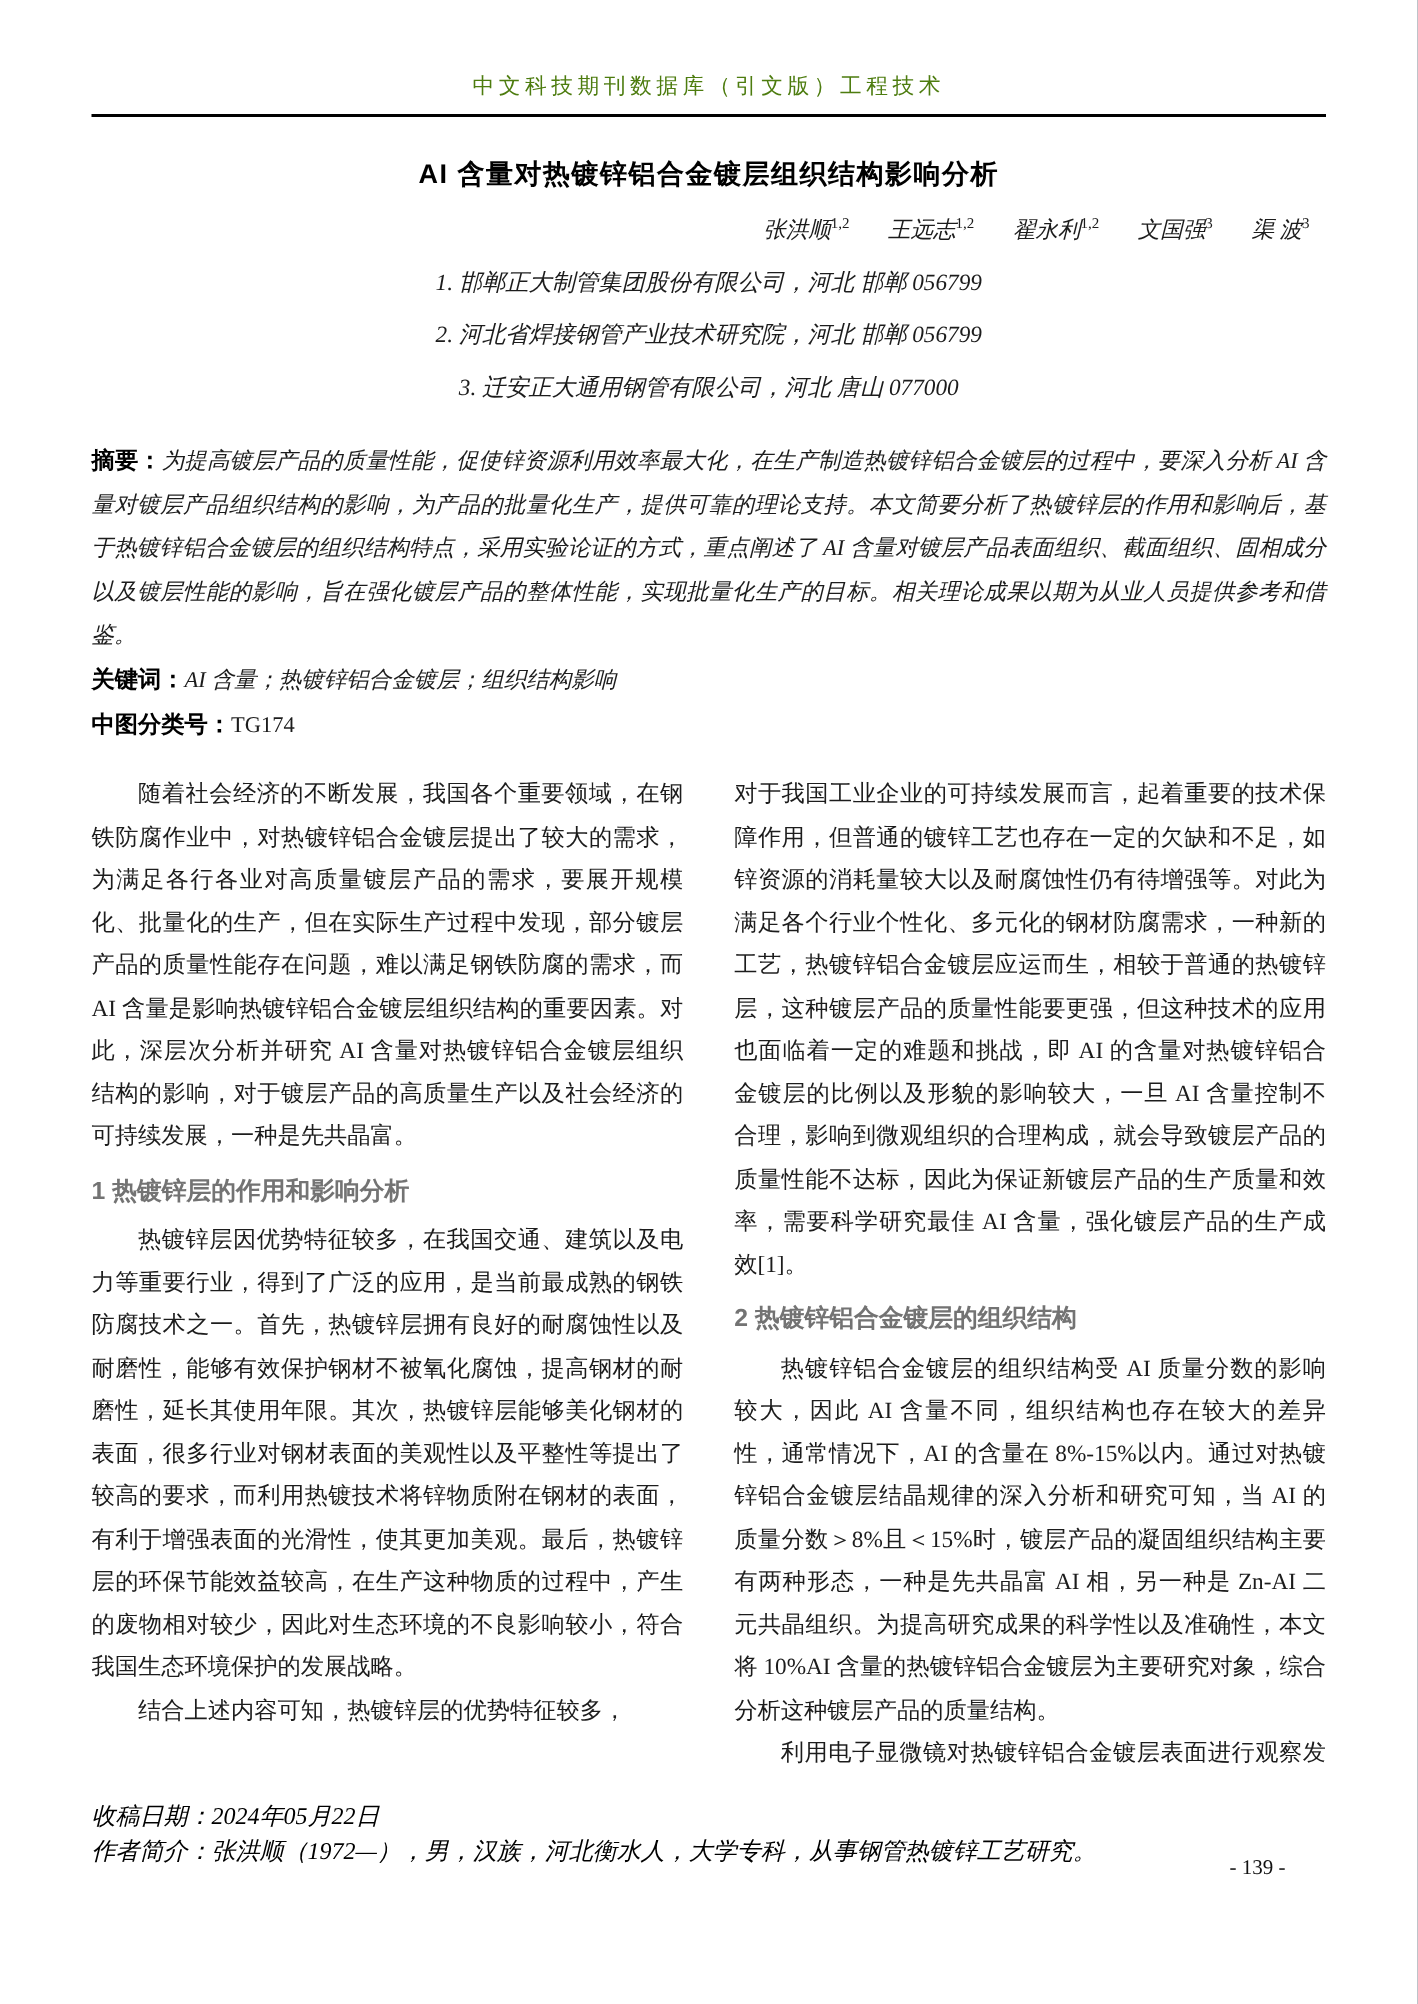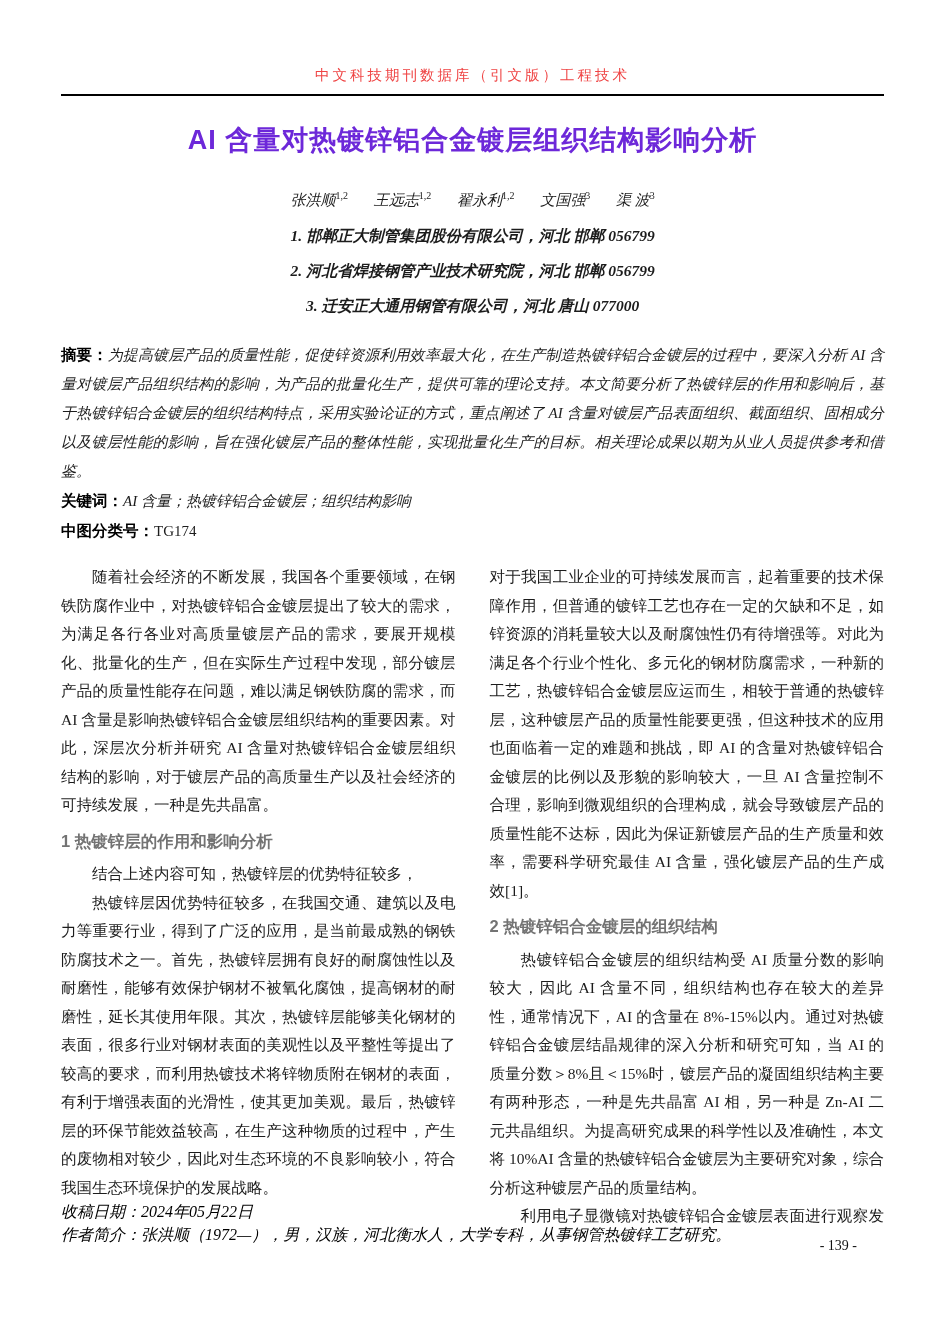--- a/index.html
+++ b/index.html
@@ -9,55 +9,54 @@
     margin:0 auto;
     background:#ffffff;
     box-sizing:border-box;
     padding:0 61px;
     font-family:"Liberation Serif", serif;
     color:#1c1c1c;
     outline:1px solid #c5d9f1;
     overflow:hidden;
   }
   .journal-header {
-    margin-top:66px;
+    margin-top:48px;
     text-align:center;
     font-size:14.5px;
     letter-spacing:3px;
-    color:#ef4444;
+    color:#4d7c0f;
   }
   .header-rule {
     border:none;
     border-top:2px solid #000;
     margin:9px 0 0 0;
   }
   .paper-title {
     margin:26px 0 0 0;
     text-align:center;
     font-family:"Liberation Sans", sans-serif;
-    font-size:27px;
+    font-size:18px;
     font-weight:bold;
     letter-spacing:1px;
-    color:#6d28d9;
+    color:#000000;
   }
   .authors {
-    margin-top:32px;
-    text-align:center;
+    margin-top:16px;
+    text-align:right;
     font-size:15px;
     font-style:italic;
   }
   .author { margin:0 11px; white-space:nowrap; }
   .author sup { font-size:10px; font-style:normal; }
   .affiliations {
     margin-top:8px;
     text-align:center;
     font-size:15.5px;
     font-style:italic;
     line-height:35px;
-    font-weight:bold;
   }
   .abstract {
     margin-top:17px;
     font-size:15px;
     line-height:29px;
     text-align:justify;
     font-style:italic;
   }
   .meta-label {
     font-family:"Liberation Sans", sans-serif;
@@ -139,22 +138,22 @@
   </div>
 
   <div class="kv clc">
     <span class="meta-label">中图分类号：</span><span class="kv-value">TG174</span>
   </div>
 
   <div class="columns">
     <div class="col">
       <p class="indent">随着社会经济的不断发展，我国各个重要领域，在钢铁防腐作业中，对热镀锌铝合金镀层提出了较大的需求，为满足各行各业对高质量镀层产品的需求，要展开规模化、批量化的生产，但在实际生产过程中发现，部分镀层产品的质量性能存在问题，难以满足钢铁防腐的需求，而 AI 含量是影响热镀锌铝合金镀层组织结构的重要因素。对此，深层次分析并研究 AI 含量对热镀锌铝合金镀层组织结构的影响，对于镀层产品的高质量生产以及社会经济的可持续发展，一种是先共晶富。</p>
       <h2>1 热镀锌层的作用和影响分析</h2>
+      <p class="indent">热镀锌层因优势特征较多，在我国交通、建筑以及电力等重要行业，得到了广泛的应用，是当前最成熟的钢铁防腐技术之一。首先，热镀锌层拥有良好的耐腐蚀性以及耐磨性，能够有效保护钢材不被氧化腐蚀，提高钢材的耐磨性，延长其使用年限。其次，热镀锌层能够美化钢材的表面，很多行业对钢材表面的美观性以及平整性等提出了较高的要求，而利用热镀技术将锌物质附在钢材的表面，有利于增强表面的光滑性，使其更加美观。最后，热镀锌层的环保节能效益较高，在生产这种物质的过程中，产生的废物相对较少，因此对生态环境的不良影响较小，符合我国生态环境保护的发展战略。</p>
       <p class="indent">结合上述内容可知，热镀锌层的优势特征较多，</p>
-      <p class="indent">热镀锌层因优势特征较多，在我国交通、建筑以及电力等重要行业，得到了广泛的应用，是当前最成熟的钢铁防腐技术之一。首先，热镀锌层拥有良好的耐腐蚀性以及耐磨性，能够有效保护钢材不被氧化腐蚀，提高钢材的耐磨性，延长其使用年限。其次，热镀锌层能够美化钢材的表面，很多行业对钢材表面的美观性以及平整性等提出了较高的要求，而利用热镀技术将锌物质附在钢材的表面，有利于增强表面的光滑性，使其更加美观。最后，热镀锌层的环保节能效益较高，在生产这种物质的过程中，产生的废物相对较少，因此对生态环境的不良影响较小，符合我国生态环境保护的发展战略。</p>
     </div>
     <div class="col">
       <p>对于我国工业企业的可持续发展而言，起着重要的技术保障作用，但普通的镀锌工艺也存在一定的欠缺和不足，如锌资源的消耗量较大以及耐腐蚀性仍有待增强等。对此为满足各个行业个性化、多元化的钢材防腐需求，一种新的工艺，热镀锌铝合金镀层应运而生，相较于普通的热镀锌层，这种镀层产品的质量性能要更强，但这种技术的应用也面临着一定的难题和挑战，即 AI 的含量对热镀锌铝合金镀层的比例以及形貌的影响较大，一旦 AI 含量控制不合理，影响到微观组织的合理构成，就会导致镀层产品的质量性能不达标，因此为保证新镀层产品的生产质量和效率，需要科学研究最佳 AI 含量，强化镀层产品的生产成效[1]。</p>
       <h2>2 热镀锌铝合金镀层的组织结构</h2>
       <p class="indent">热镀锌铝合金镀层的组织结构受 AI 质量分数的影响较大，因此 AI 含量不同，组织结构也存在较大的差异性，通常情况下，AI 的含量在 8%-15%以内。通过对热镀锌铝合金镀层结晶规律的深入分析和研究可知，当 AI 的质量分数＞8%且＜15%时，镀层产品的凝固组织结构主要有两种形态，一种是先共晶富 AI 相，另一种是 Zn-AI 二元共晶组织。为提高研究成果的科学性以及准确性，本文将 10%AI 含量的热镀锌铝合金镀层为主要研究对象，综合分析这种镀层产品的质量结构。</p>
       <p class="indent">利用电子显微镜对热镀锌铝合金镀层表面进行观察发现，这种物质的表面存在深浅不一定情况，其中</p>
     </div>
   </div>
 
   <div class="footnotes">

